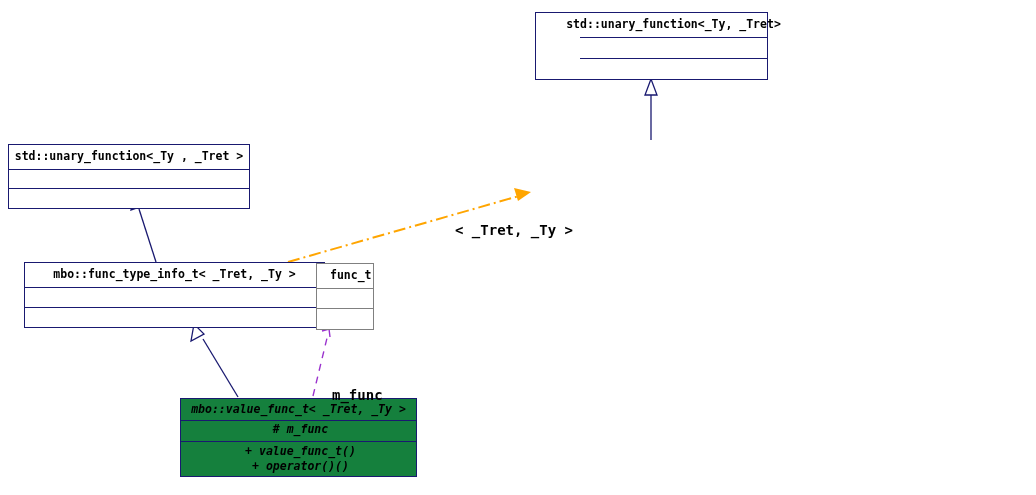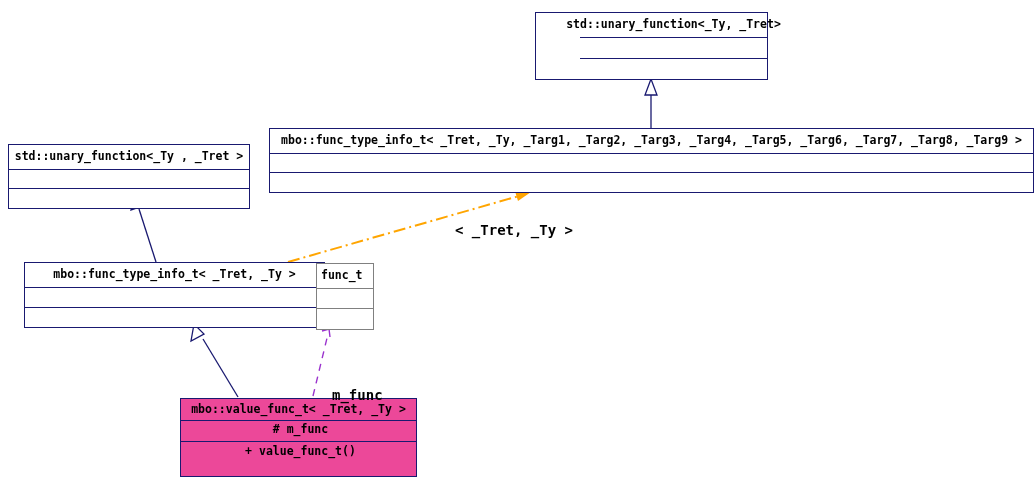--- a/index.html
+++ b/index.html
@@ -20,21 +20,22 @@
     box-sizing: border-box;
     border: 1px solid #191970;
     background: #ffffff;
     display: flex;
     flex-direction: column;
   }
   .uml-box.gray-border {
     border-color: #808080;
   }
   .uml-box.filled {
-    background: #ec4899;
+    background: #15803d;
+    font-style: italic;
   }
   .uml-title {
     box-sizing: border-box;
     font-size: 11.5px;
     font-weight: bold;
     color: #000000;
     text-align: center;
     line-height: 1;
     display: flex;
     align-items: center;
@@ -126,51 +127,45 @@
   </div>
 
   <div class="uml-box" style="left:8px; top:144px; width:242px; height:65px;">
     <div class="uml-title" style="height:24px;">std::unary_function&lt;_Ty , _Tret &gt;</div>
     <div class="uml-sep"></div>
     <div class="uml-compartment empty" style="height:18px;"></div>
     <div class="uml-sep"></div>
     <div class="uml-compartment empty" style="height:19px;"></div>
   </div>
 
-  <div class="uml-box" style="left:269px; top:128px; width:765px; height:65px;">
-    <div class="uml-title" style="height:24px;">mbo::func_type_info_t&lt; _Tret, _Ty, _Targ1, _Targ2, _Targ3, _Targ4, _Targ5, _Targ6, _Targ7, _Targ8, _Targ9 &gt;</div>
-    <div class="uml-sep"></div>
-    <div class="uml-compartment empty" style="height:18px;"></div>
-    <div class="uml-sep"></div>
-    <div class="uml-compartment empty" style="height:19px;"></div>
-  </div>
 
   <div class="uml-box" style="left:24px; top:262px; width:301px; height:66px;">
     <div class="uml-title" style="height:24px;">mbo::func_type_info_t&lt; _Tret, _Ty &gt;</div>
     <div class="uml-sep"></div>
     <div class="uml-compartment empty" style="height:19px;"></div>
     <div class="uml-sep"></div>
     <div class="uml-compartment empty" style="height:19px;"></div>
   </div>
 
   <div class="uml-box gray-border" style="left:316px; top:263px; width:58px; height:67px;">
-    <div class="uml-title" style="height:24px; justify-content:flex-start;">func_t</div>
+    <div class="uml-title" style="height:24px; justify-content:flex-start;margin-left:9px;">func_t</div>
     <div class="uml-sep"></div>
     <div class="uml-compartment empty" style="height:19px;"></div>
     <div class="uml-sep"></div>
     <div class="uml-compartment empty" style="height:20px;"></div>
   </div>
 
   <div class="uml-box filled" style="left:180px; top:398px; width:237px; height:79px;">
     <div class="uml-title" style="height:21px;">mbo::value_func_t&lt; _Tret, _Ty &gt;</div>
     <div class="uml-sep"></div>
     <div class="uml-compartment" style="height:20px;"># m_func</div>
     <div class="uml-sep"></div>
     <div class="uml-compartment" style="height:34px; padding-top:2px;">
       <div>+ value_func_t()</div>
+      <div>+ operator()()</div>
     </div>
   </div>
 
   <div class="edge-label" style="left:455px; top:223px;">&lt; _Tret, _Ty &gt;</div>
 
   <div class="edge-label" style="left:332px; top:356px;margin-top:32px;">m_func</div>
 
 </div>
 
 </body></html>

